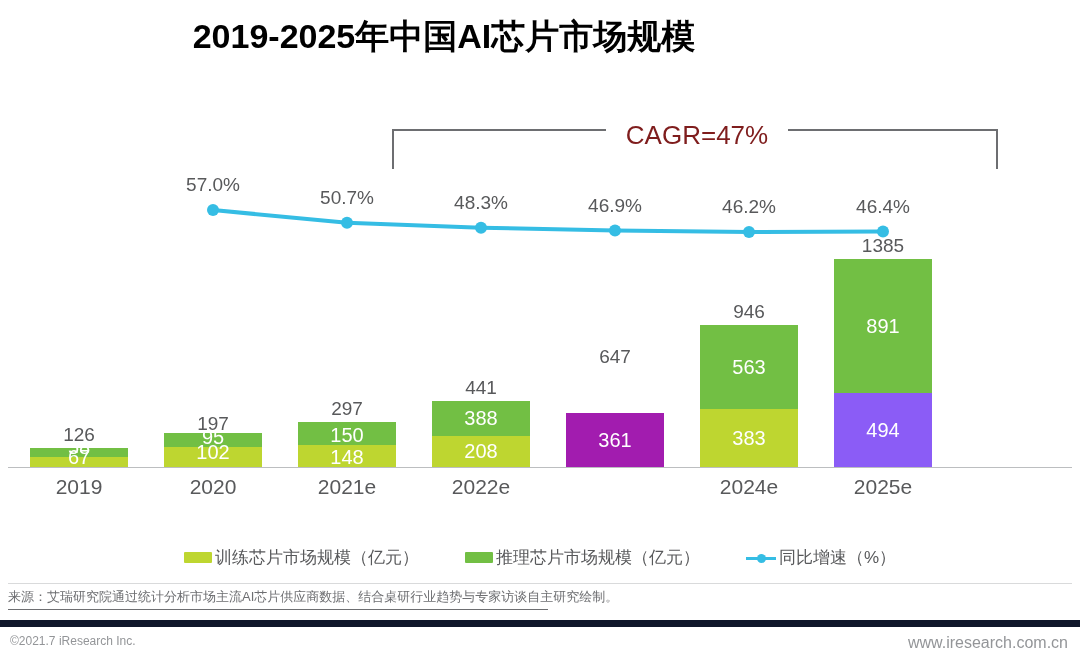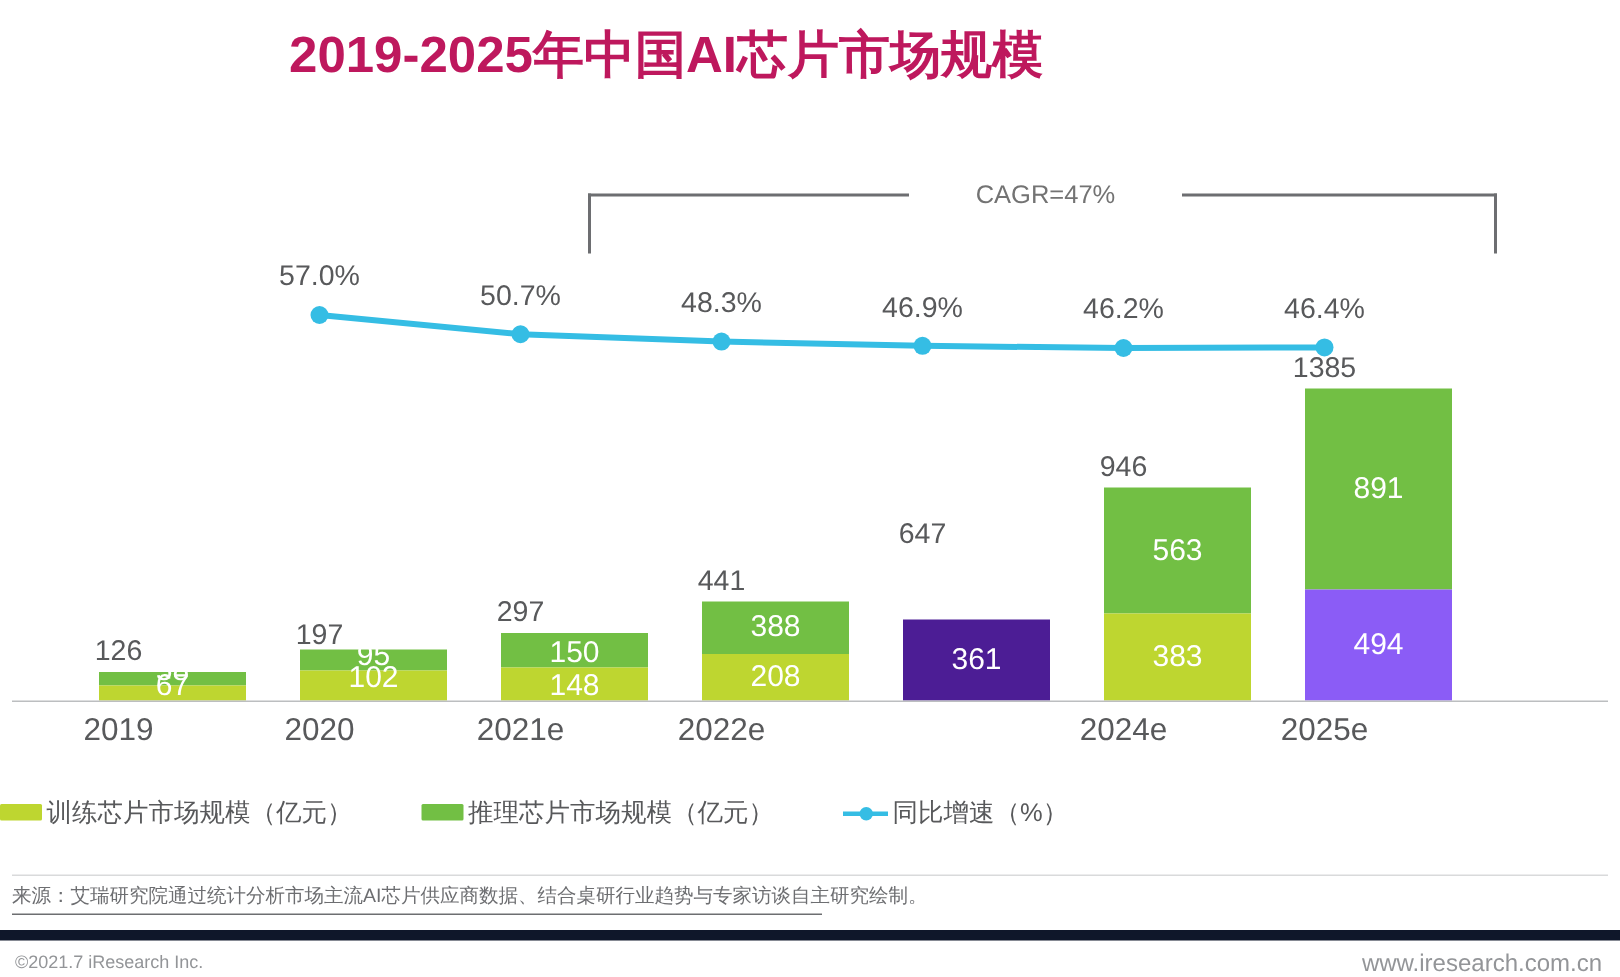--- a/index.html
+++ b/index.html
@@ -23,21 +23,21 @@
 
   
   .title {
     position: absolute;
     left: 0;
     top: 14px;
     width: 888px;
     text-align: center;
     font-size: 34px;
     font-weight: bold;
-    color: #be185d;
+    color: #000000;
     letter-spacing: 0px;
     white-space: nowrap;
   }
 
   
   .plot {
     position: absolute;
     left: 0;
     top: 80px;
     width: 1080px;
@@ -68,22 +68,22 @@
     background: #6d6e71;
   }
   .cagr-tick-left { left: 0; }
   .cagr-tick-right { right: 0; }
   .cagr-label {
     position: absolute;
     left: 214px;
     top: 0;
     width: 182px;
     text-align: center;
-    font-size: 17px;
-    color: #737373;
+    font-size: 26px;
+    color: #7f1d1d;
     white-space: nowrap;
   }
 
   
   .axis-line {
     position: absolute;
     left: 8px;
     right: 8px;
     top: 387px;
     height: 1px;
@@ -113,21 +113,20 @@
   .seg {
     position: relative;
     width: 100%;
     color: #ffffff;
     font-size: 20px;
     display: flex;
     align-items: center;
     justify-content: center;
     overflow: visible;
     box-sizing: border-box;
-    margin-left: 36px;
   }
   .seg-top { background: #72bf44; }
   .seg-bot { background: #bed630; }
   .seg span { line-height: 1; }
   .total-label {
     position: absolute;
     left: 0;
     width: 134px;
     text-align: center;
     font-size: 19px;
@@ -167,23 +166,24 @@
     width: 134px;
     text-align: center;
     font-size: 21px;
     color: #58595b;
   }
 
   
   .legend {
     position: absolute;
     left: 0;
-    top: 530px;
+    top: 546px;
     width: 1080px;
     display: flex;
+    justify-content: center;
     align-items: center;
     gap: 46px;
   }
   .legend-item {
     display: flex;
     align-items: center;
     font-size: 17px;
     color: #58595b;
     white-space: nowrap;
   }
@@ -329,21 +329,21 @@
               <span>388</span>
             </div>
             <div class="seg seg-bot" style="height: 31.2375px; background: rgb(190, 214, 48);">
               <span>208</span>
             </div>
           </div>
           <div class="total-label" style="top: 296.77px;">441</div>
         </div>
         <div class="col" style="left: 548px;">
           <div class="bar-stack">
-            <div class="seg seg-top" style="height: 54.2152px; background: #4c1d95;">
+            <div class="seg seg-top" style="height: 54.2152px; background: #a21caf;">
               <span>361</span>
             </div>
           </div>
           <div class="total-label" style="top: 265.683px;">647</div>
         </div>
         <div class="col" style="left: 682px;">
           <div class="bar-stack">
             <div class="seg seg-top" style="height: 84.5516px; background: rgb(114, 191, 68);">
               <span>563</span>
             </div>

